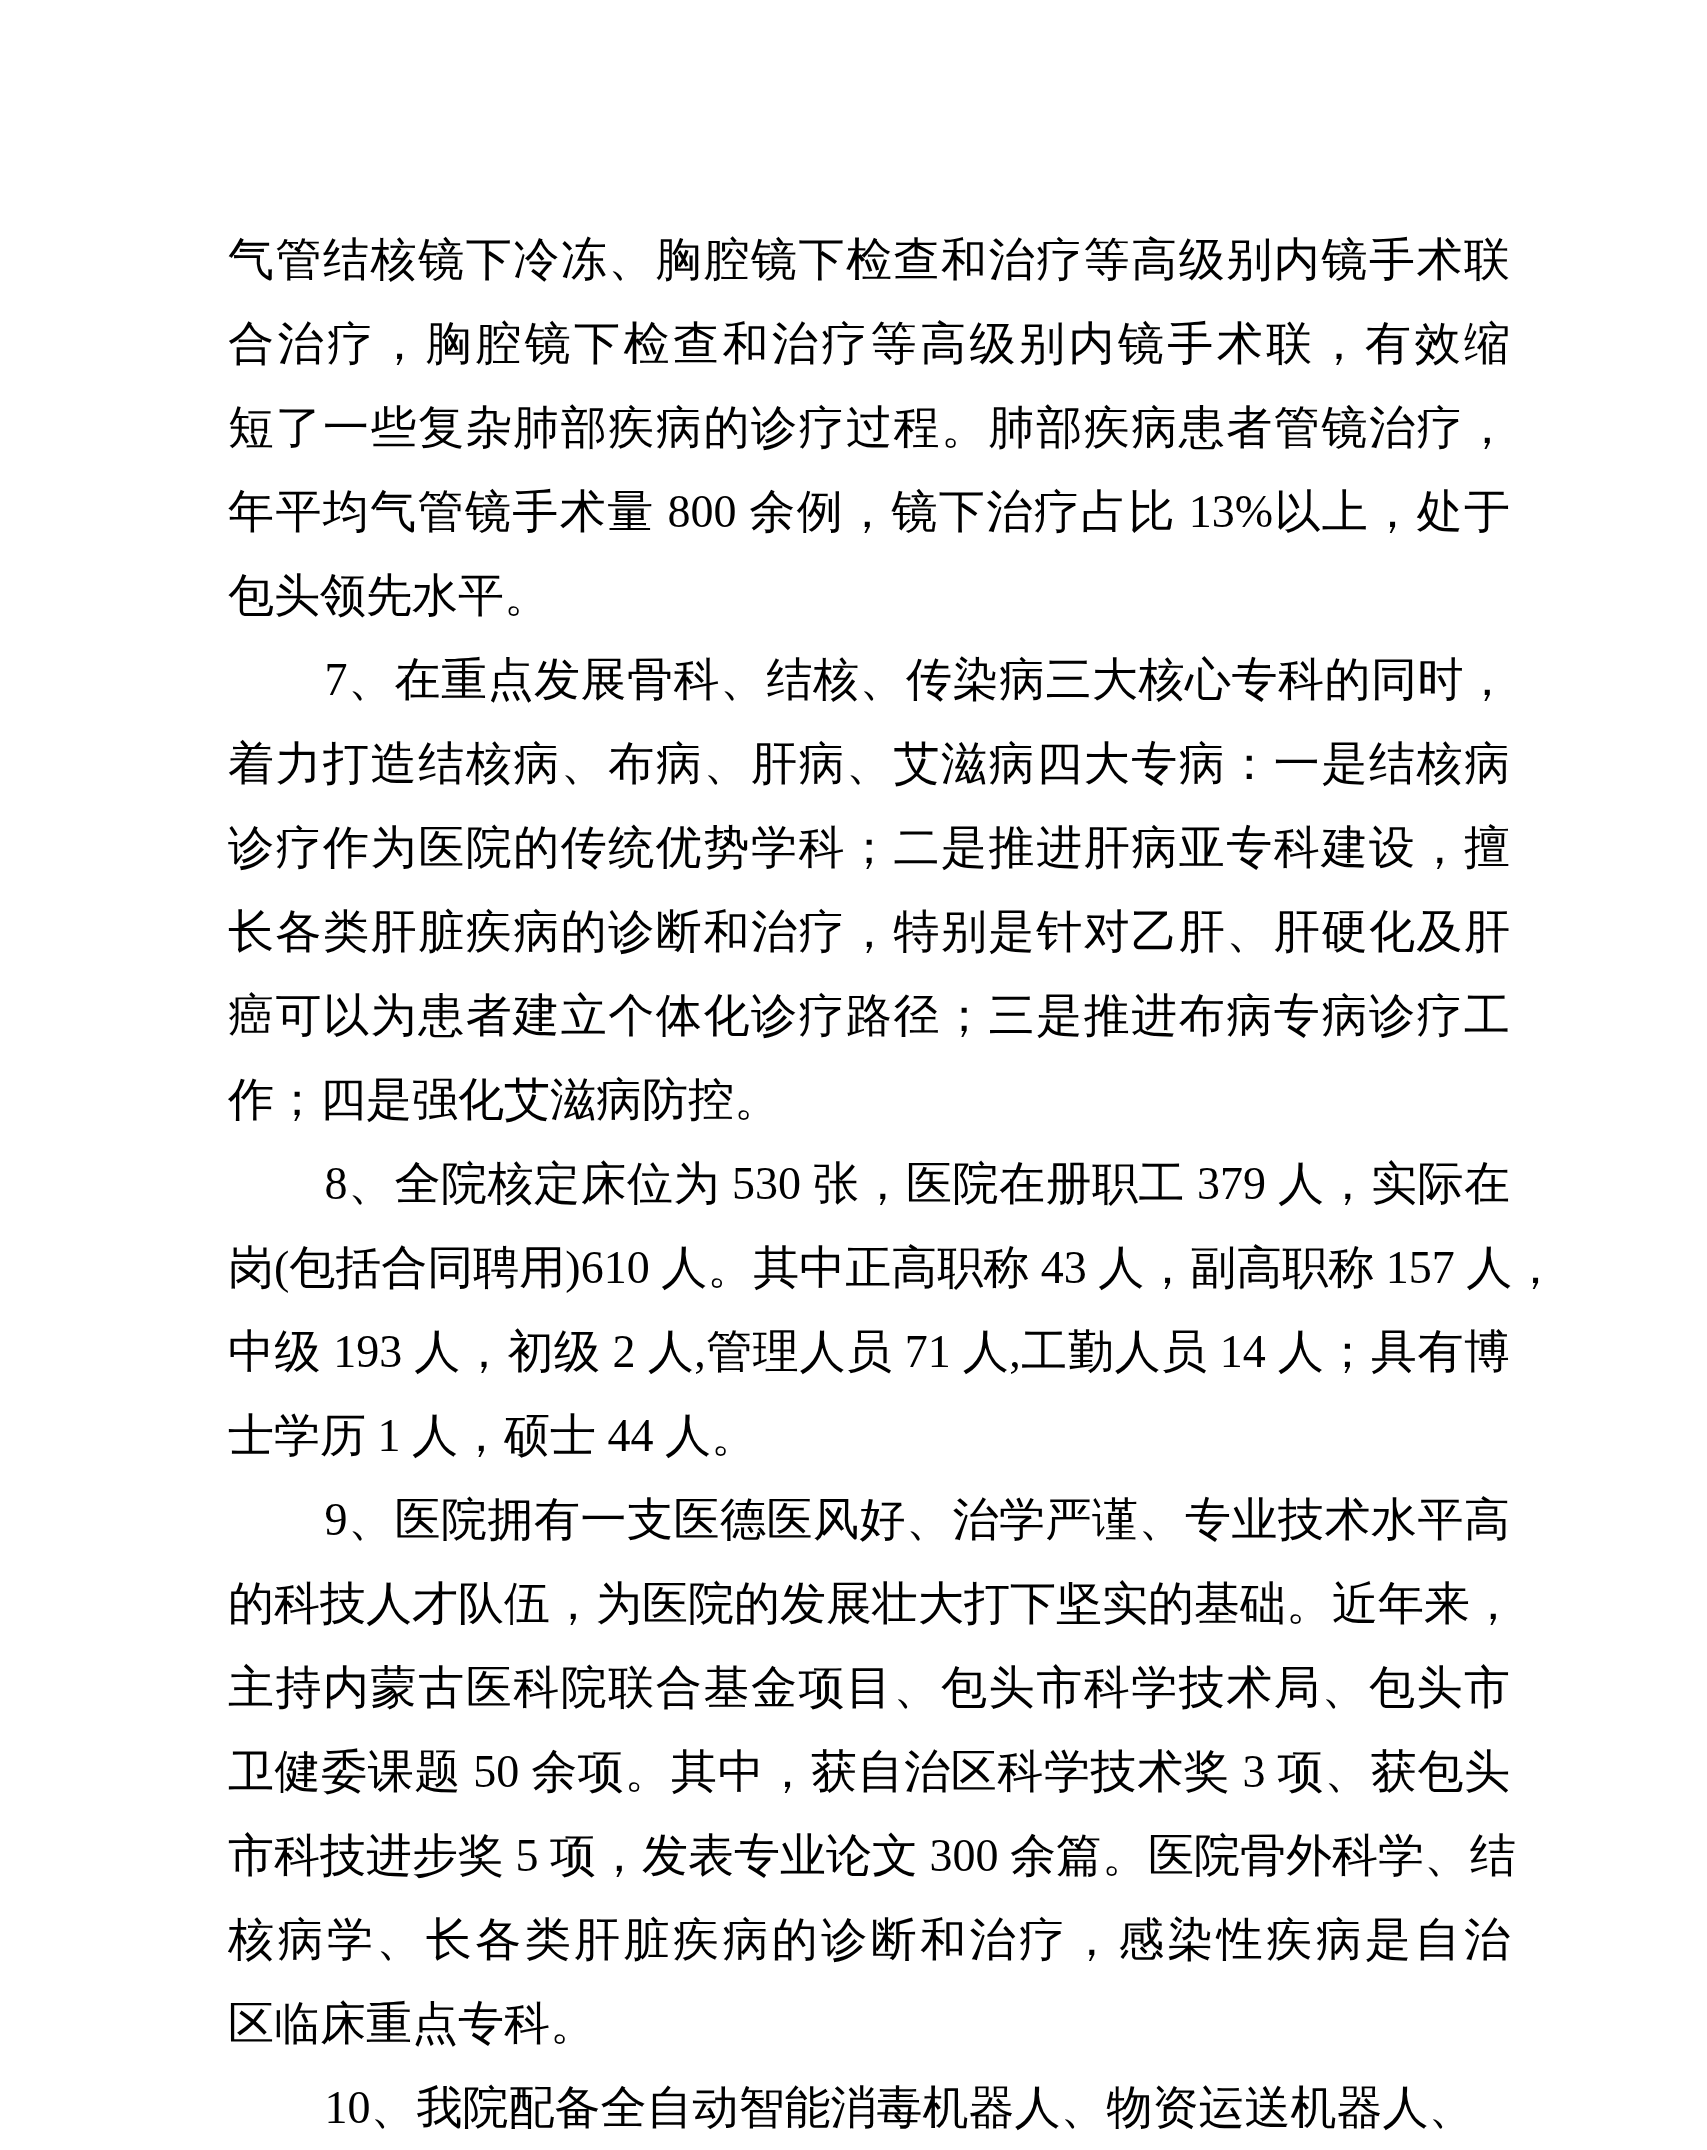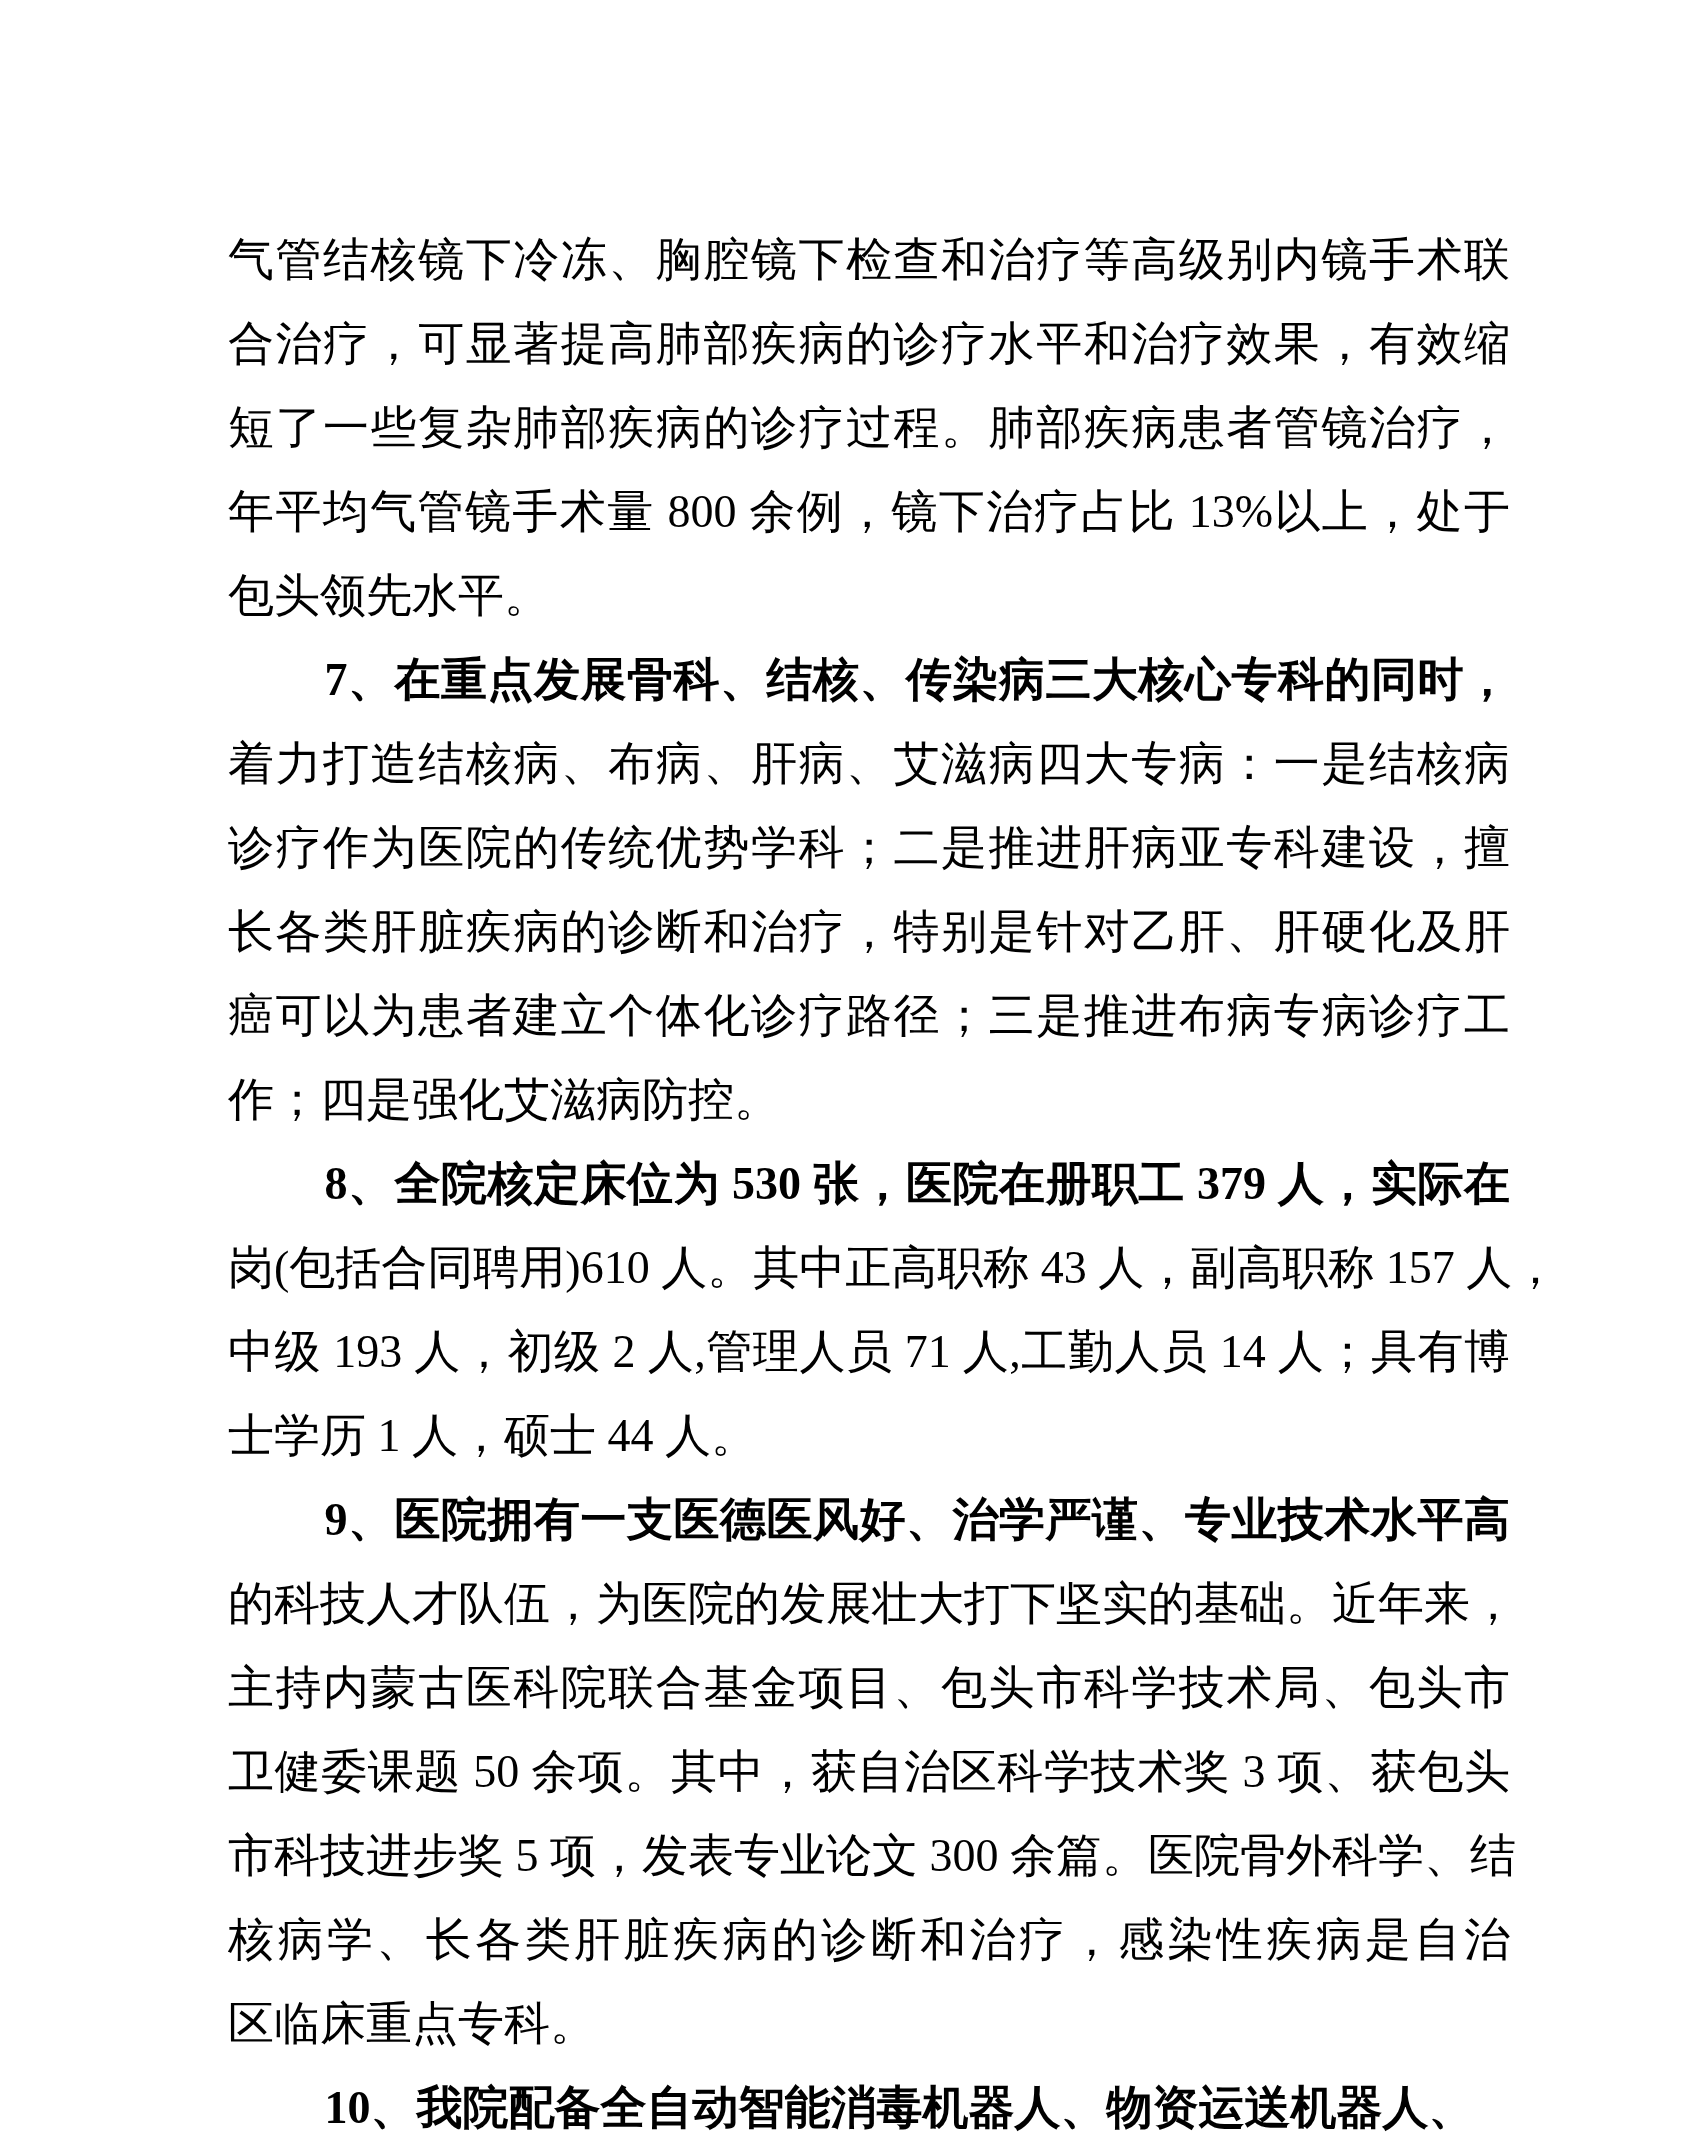--- a/index.html
+++ b/index.html
@@ -30,30 +30,29 @@
     text-align-last: justify;
     white-space: nowrap;
     height: 84px;
   }
   .line.para-end {
     text-align-last: left;
     white-space: normal;
   }
   .line.indent {
     text-indent: 2.1em;
-    font-weight: bold;
   }
 </style>
 </head>
 <body>
 
 <div class="page">
   <div class="body-text">
       <div class="line">气管结核镜下冷冻、胸腔镜下检查和治疗等高级别内镜手术联</div>
-      <div class="line">合治疗，可显著提高肺部疾病的诊疗水平和治疗效果，有效缩</div>
+      <div class="line">合治疗，胸腔镜下检查和治疗等高级别内镜手术联，有效缩</div>
       <div class="line">短了一些复杂肺部疾病的诊疗过程。肺部疾病患者管镜治疗，</div>
       <div class="line">年平均气管镜手术量 800 余例，镜下治疗占比 13%以上，处于</div>
       <div class="line para-end">包头领先水平。</div>
       <div class="line indent">7、在重点发展骨科、结核、传染病三大核心专科的同时，</div>
       <div class="line">着力打造结核病、布病、肝病、艾滋病四大专病：一是结核病</div>
       <div class="line">诊疗作为医院的传统优势学科；二是推进肝病亚专科建设，擅</div>
       <div class="line">长各类肝脏疾病的诊断和治疗，特别是针对乙肝、肝硬化及肝</div>
       <div class="line">癌可以为患者建立个体化诊疗路径；三是推进布病专病诊疗工</div>
       <div class="line para-end">作；四是强化艾滋病防控。</div>
       <div class="line indent">8、全院核定床位为 530 张，医院在册职工 379 人，实际在</div>

